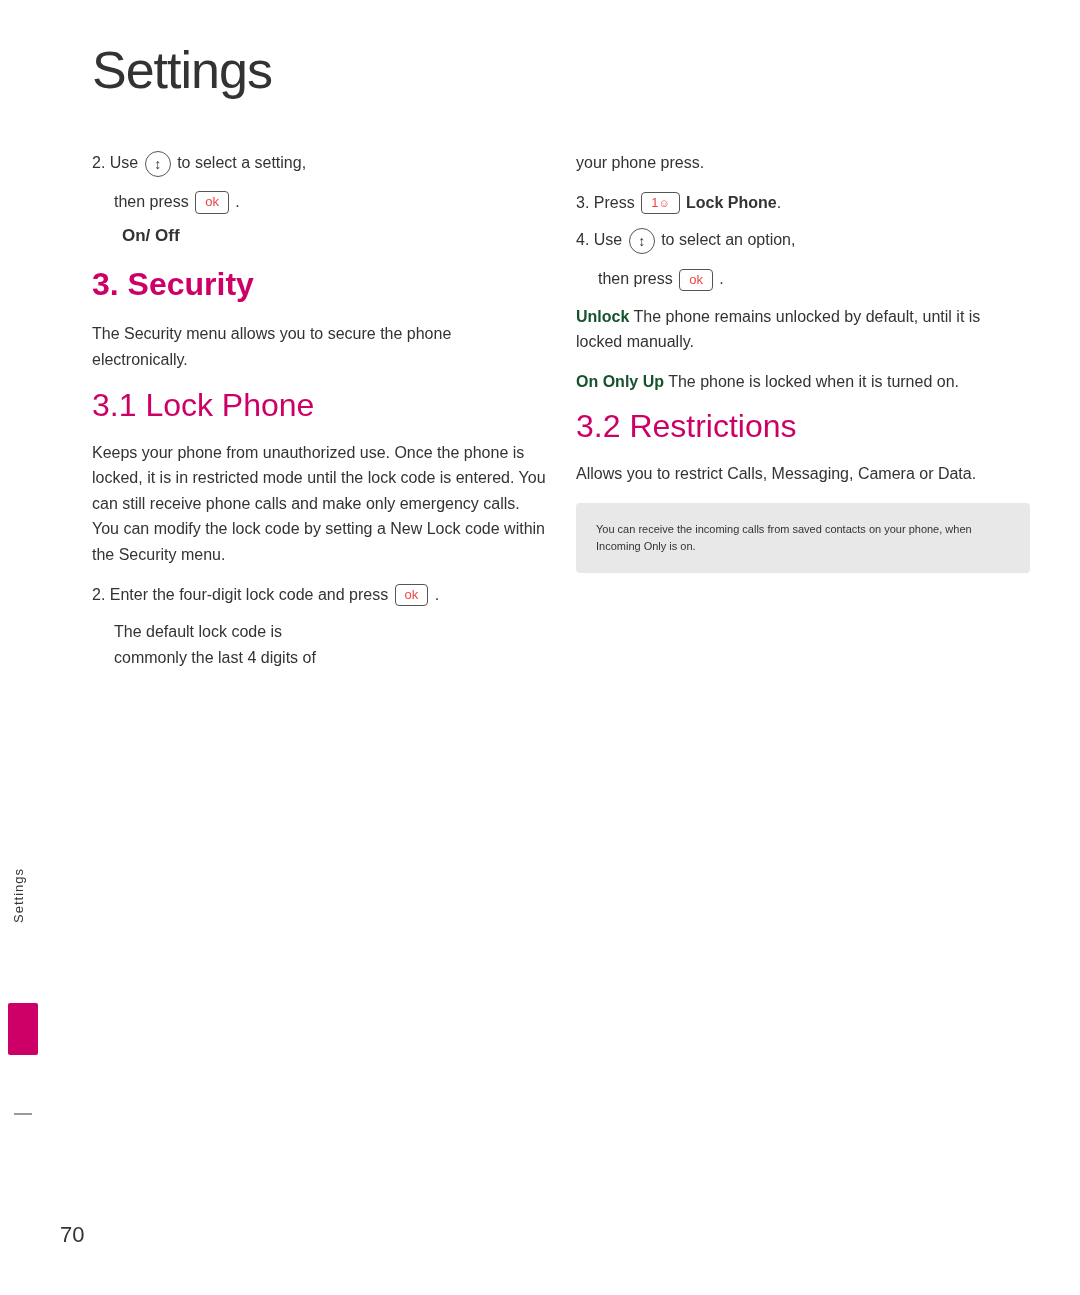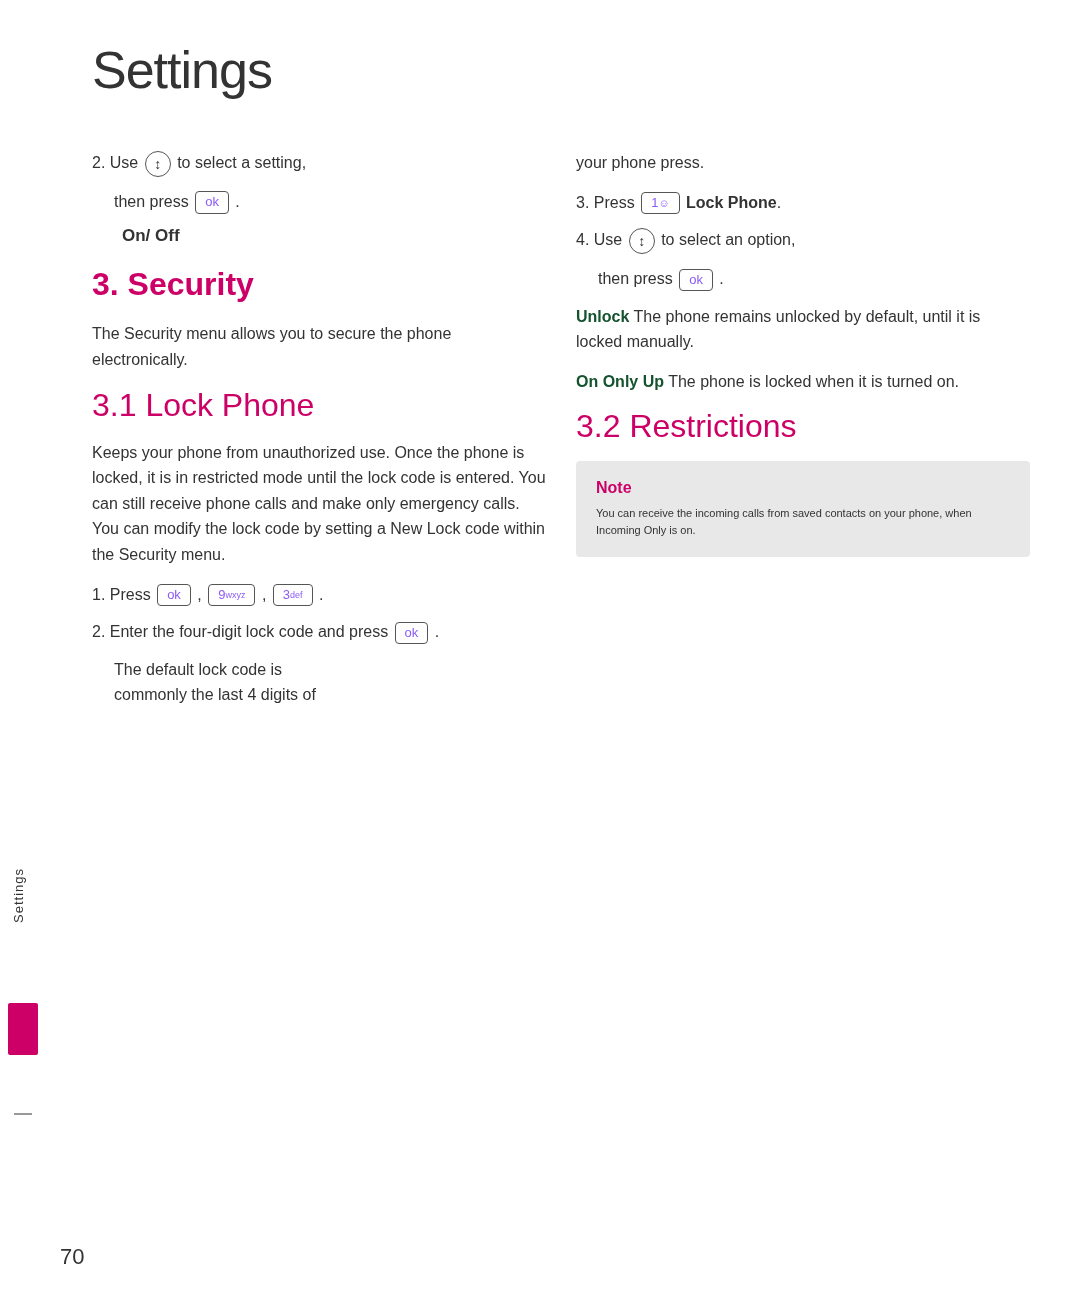--- a/index.html
+++ b/index.html
@@ -62,21 +62,21 @@
       bottom: 180px;
       left: 14px;
       width: 18px;
       height: 2px;
       background: #999;
     }
 
     
     .page-number {
       position: absolute;
-      bottom: 25px;
+      bottom: 47px;
       left: 60px;
       font-size: 22px;
       color: #333;
       font-weight: normal;
     }
 
     
     .main-content {
       flex: 1;
       padding: 40px 50px 40px 40px;
@@ -139,21 +139,21 @@
 
     
     .icon-box {
       display: inline-flex;
       align-items: center;
       justify-content: center;
       border: 1.5px solid #555;
       border-radius: 4px;
       padding: 1px 9px;
       font-size: 13px;
-      color: #8b5cf6;
+      color: #ef4444;
       vertical-align: middle;
       margin: 0 2px;
       line-height: 1.4;
       min-width: 28px;
     }
 
     .icon-circle {
       display: inline-flex;
       align-items: center;
       justify-content: center;
@@ -244,29 +244,20 @@
         <span class="on-off-label">On/ Off</span>
 
         <div class="main-heading">3. Security</div>
 
         <p class="body-text">The Security menu allows you to secure the phone electronically.</p>
 
         <div class="section-heading">3.1 Lock Phone</div>
 
         <p class="body-text">Keeps your phone from unauthorized use. Once the phone is locked, it is in restricted mode until the lock code is entered. You can still receive phone calls and make only emergency calls. You can modify the lock code by setting a New Lock code within the Security menu.</p>
 
-        <p class="step-text">
-          <span>1. Press </span>
-          <span class="icon-box">ok</span>
-          <span> , </span>
-          <span class="icon-box">9<sup style="font-size:9px">wxyz</sup></span>
-          <span> , </span>
-          <span class="icon-box">3<sup style="font-size:9px">def</sup></span>
-          <span> .</span>
-        </p>
 
         <p class="step-text">
           <span>2. Enter the four-digit lock code and press </span>
           <span class="icon-box">ok</span>
           <span> .</span>
         </p>
 
         <p class="body-text indent">
           <span>The default lock code is</span><br>
           <span>commonly the last 4 digits of</span>
@@ -301,23 +292,23 @@
         </p>
 
 
         <p class="body-text">
           <span class="colored-label">On Only Up</span>
           <span> The phone is locked when it is turned on.</span>
         </p>
 
         <div class="section-heading">3.2 Restrictions</div>
 
+        <p class="body-text">Allows you to restrict Calls, Messaging, Camera or Data.</p>
 
         <div class="note-box">
-          <div class="note-title">Note</div>
           <div class="note-text">You can receive the incoming calls from saved contacts on your phone, when Incoming Only is on.</div>
         </div>
 
       </div>
 
     </div>
   </div>
 
 </div>
 

